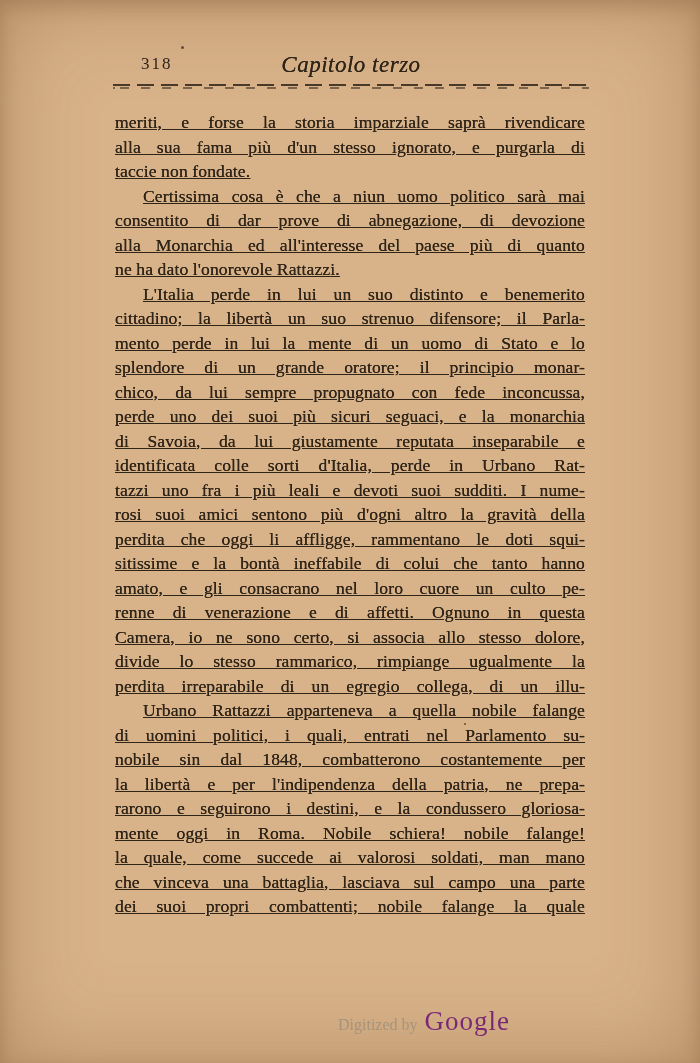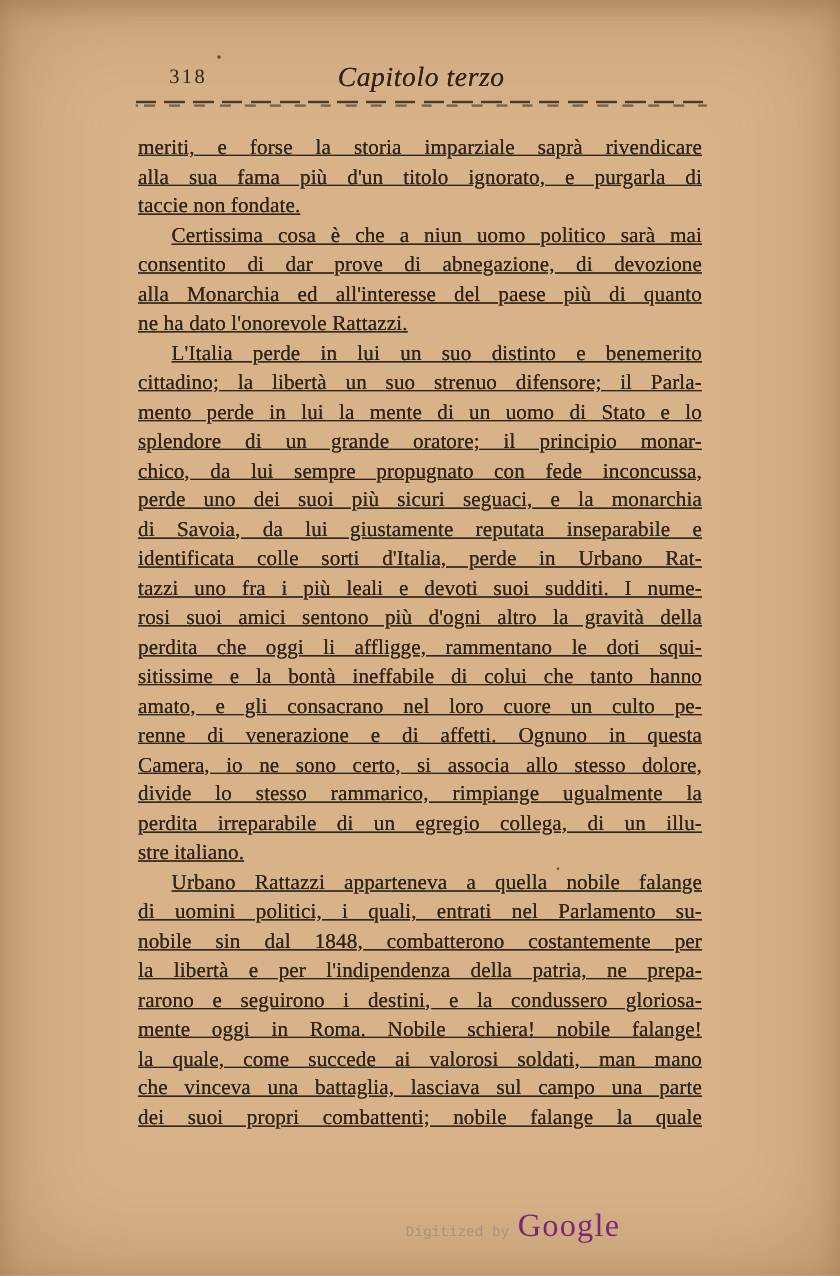--- a/index.html
+++ b/index.html
@@ -64,22 +64,22 @@
     background: rgba(47,36,24,.7);
   }
   .speck.s1 { left: 181px; top: 46px; width: 3px; height: 3px; }
   .speck.s2 { left: 464px; top: 723px; width: 2px; height: 2px; }
   .footer {
     position: absolute;
     left: 338px; top: 1006px;
     display: flex; align-items: baseline; gap: 7px;
   }
   .digitized-by {
-    font-family: Liberation Mono, monospace;
-    font-size: 12px;
+    font-family: Liberation Serif, serif;
+    font-size: 16px;
     color: #a6937b;
   }
   .google-mark {
     font-family: "Liberation Serif", "DejaVu Serif", serif;
     font-weight: normal;
     font-size: 27px;
     letter-spacing: 1px;
     color: #701a75;
     opacity: .9;
   }
@@ -94,21 +94,21 @@
     <span class="header-title">Capitolo terzo</span>
   </div>
 
   <div class="header-rule"></div>
 
   <div class="speck s1"></div>
   <div class="speck s2"></div>
 
   <div class="text-block">
       <div class="line">meriti, e forse la storia imparziale saprà rivendicare</div>
-      <div class="line">alla sua fama più d'un titolo ignorato, e purgarla di</div>
+      <div class="line">alla sua fama più d'un stesso ignorato, e purgarla di</div>
       <div class="line no-j">taccie non fondate.</div>
       <div class="line indent">Certissima cosa è che a niun uomo politico sarà mai</div>
       <div class="line">consentito di dar prove di abnegazione, di devozione</div>
       <div class="line">alla Monarchia ed all'interesse del paese più di quanto</div>
       <div class="line no-j">ne ha dato l'onorevole Rattazzi.</div>
       <div class="line indent">L'Italia perde in lui un suo distinto e benemerito</div>
       <div class="line">cittadino; la libertà un suo strenuo difensore; il Parla-</div>
       <div class="line">mento perde in lui la mente di un uomo di Stato e lo</div>
       <div class="line">splendore di un grande oratore; il principio monar-</div>
       <div class="line">chico, da lui sempre propugnato con fede inconcussa,</div>
@@ -117,21 +117,20 @@
       <div class="line">identificata colle sorti d'Italia, perde in Urbano Rat-</div>
       <div class="line">tazzi uno fra i più leali e devoti suoi sudditi. I nume-</div>
       <div class="line">rosi suoi amici sentono più d'ogni altro la gravità della</div>
       <div class="line">perdita che oggi li affligge, rammentano le doti squi-</div>
       <div class="line">sitissime e la bontà ineffabile di colui che tanto hanno</div>
       <div class="line">amato, e gli consacrano nel loro cuore un culto pe-</div>
       <div class="line">renne di venerazione e di affetti. Ognuno in questa</div>
       <div class="line">Camera, io ne sono certo, si associa allo stesso dolore,</div>
       <div class="line">divide lo stesso rammarico, rimpiange ugualmente la</div>
       <div class="line">perdita irreparabile di un egregio collega, di un illu-</div>
-      <div class="line no-j">stre italiano.</div>
       <div class="line indent">Urbano Rattazzi apparteneva a quella nobile falange</div>
       <div class="line">di uomini politici, i quali, entrati nel Parlamento su-</div>
       <div class="line">nobile sin dal 1848, combatterono costantemente per</div>
       <div class="line">la libertà e per l'indipendenza della patria, ne prepa-</div>
       <div class="line">rarono e seguirono i destini, e la condussero gloriosa-</div>
       <div class="line">mente oggi in Roma. Nobile schiera! nobile falange!</div>
       <div class="line">la quale, come succede ai valorosi soldati, man mano</div>
       <div class="line">che vinceva una battaglia, lasciava sul campo una parte</div>
       <div class="line">dei suoi propri combattenti; nobile falange la quale</div>
     </div>

